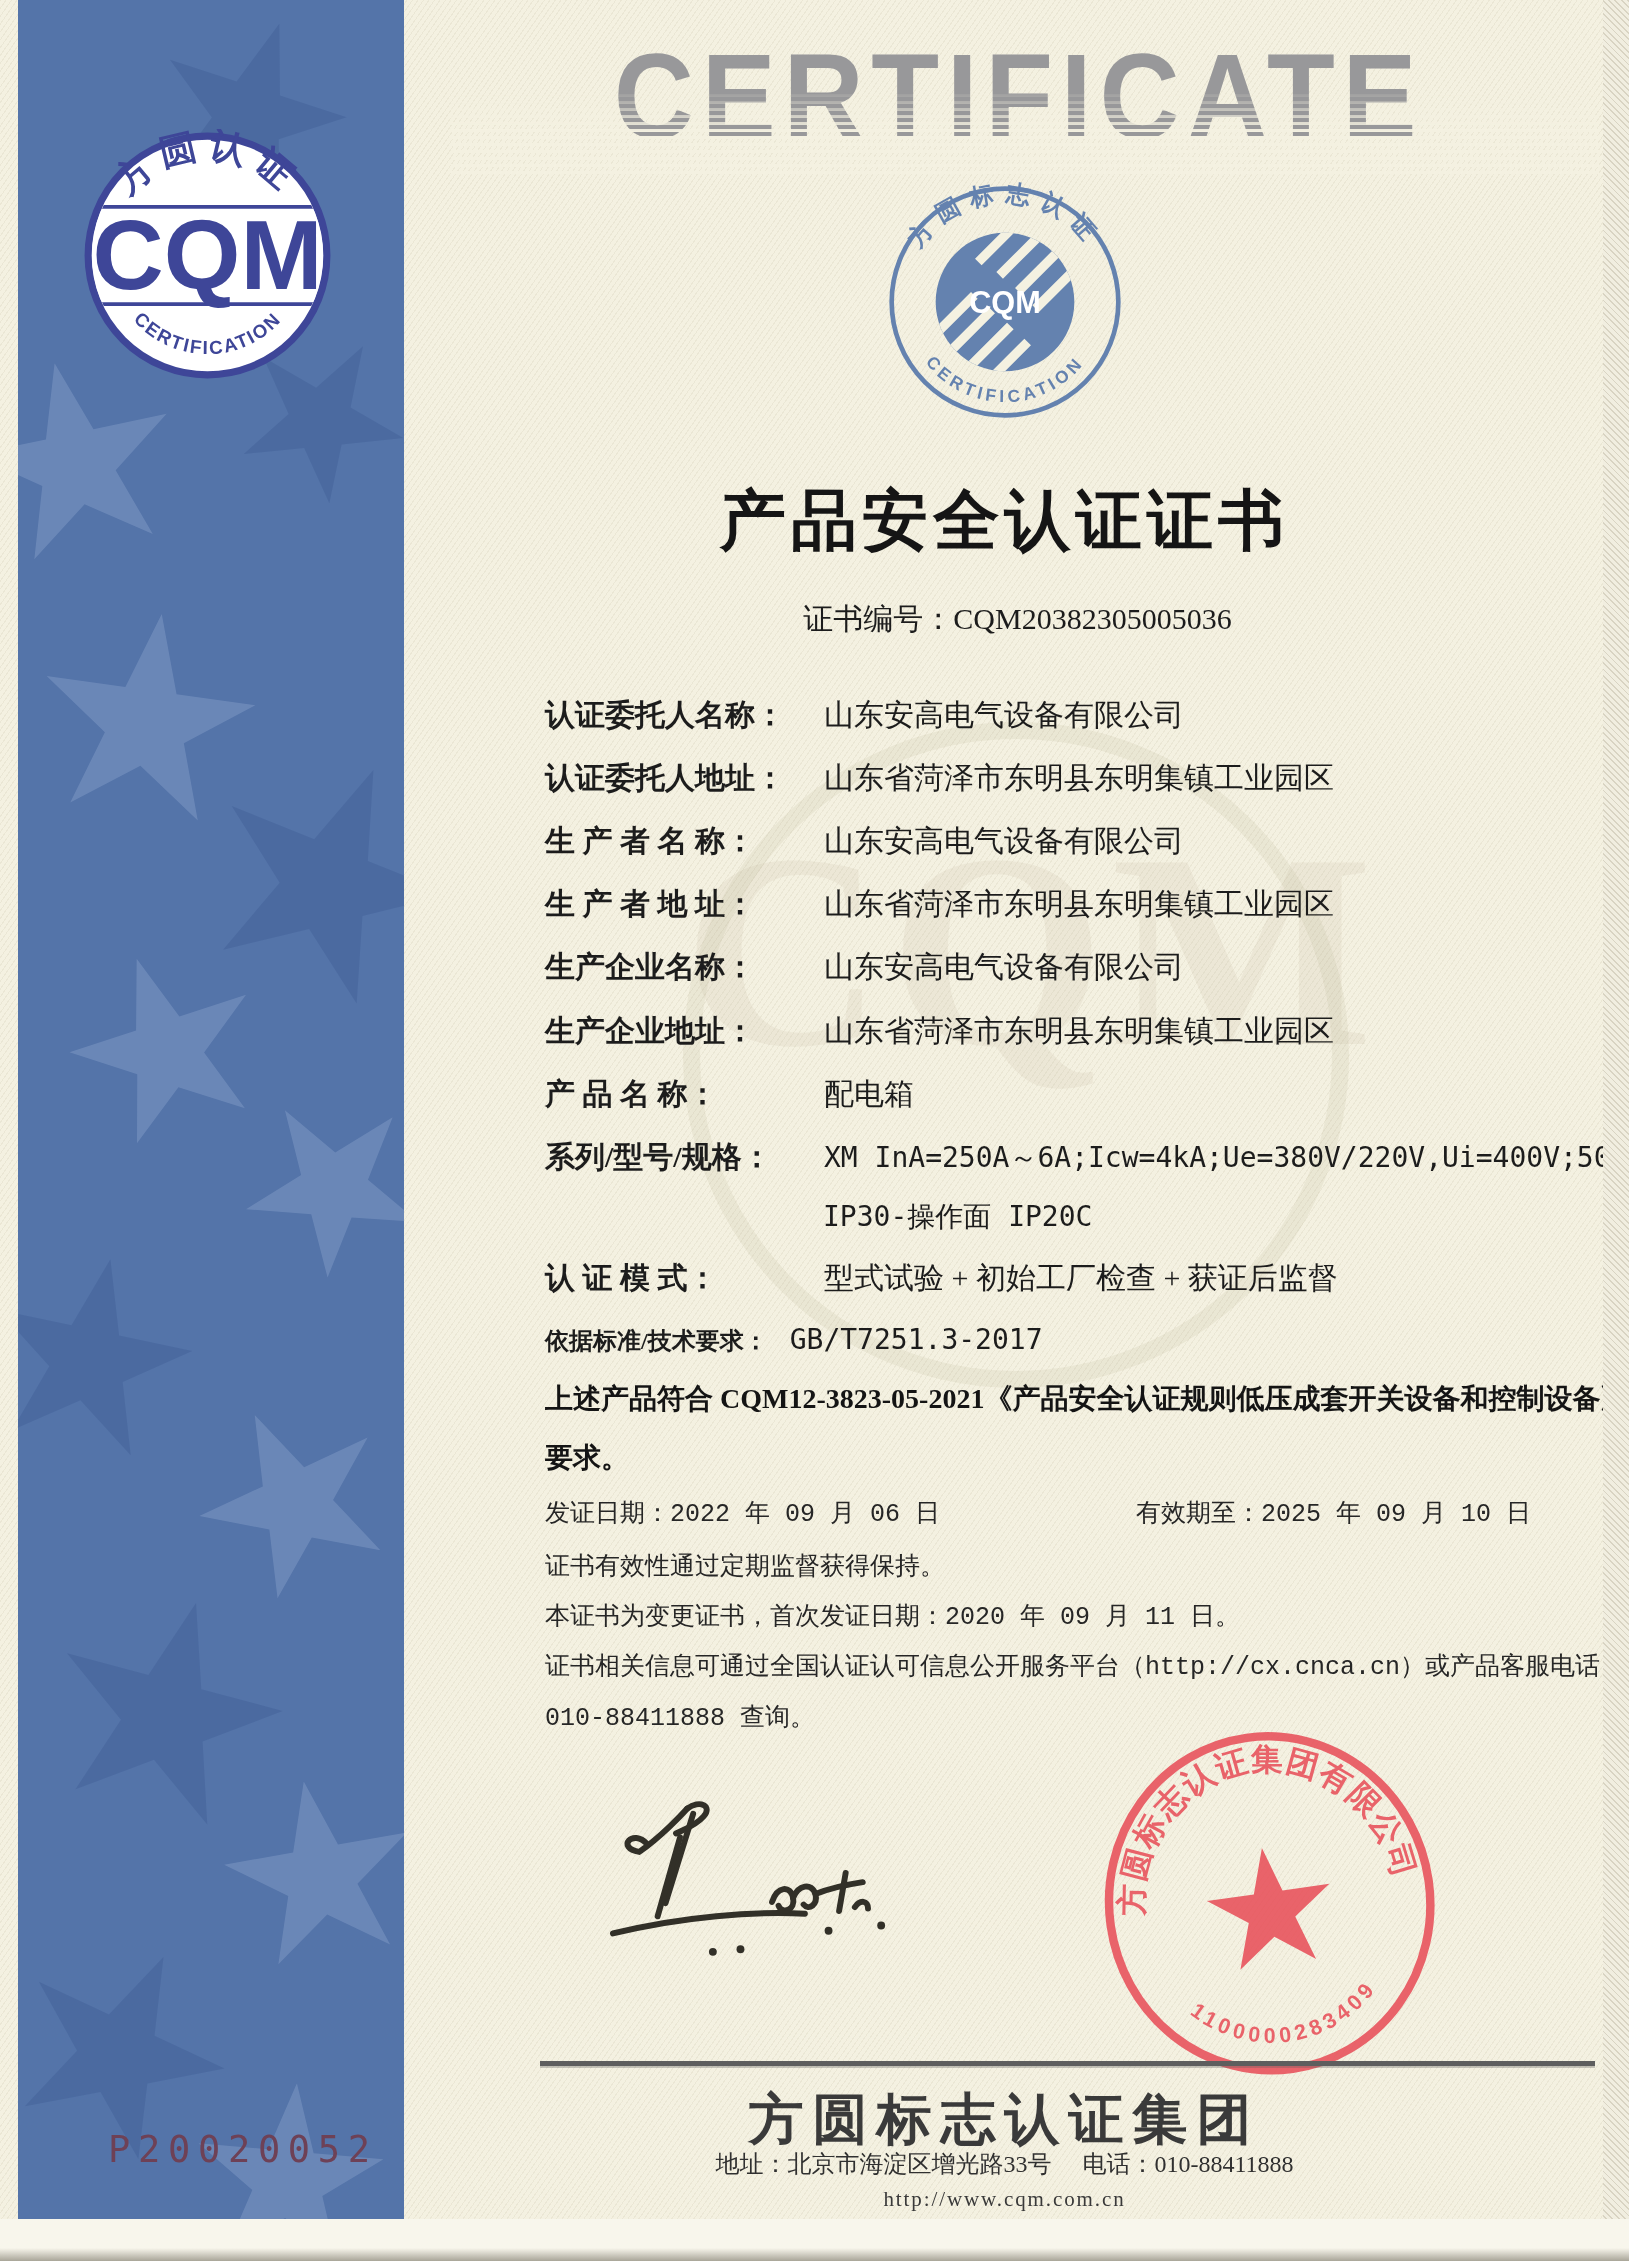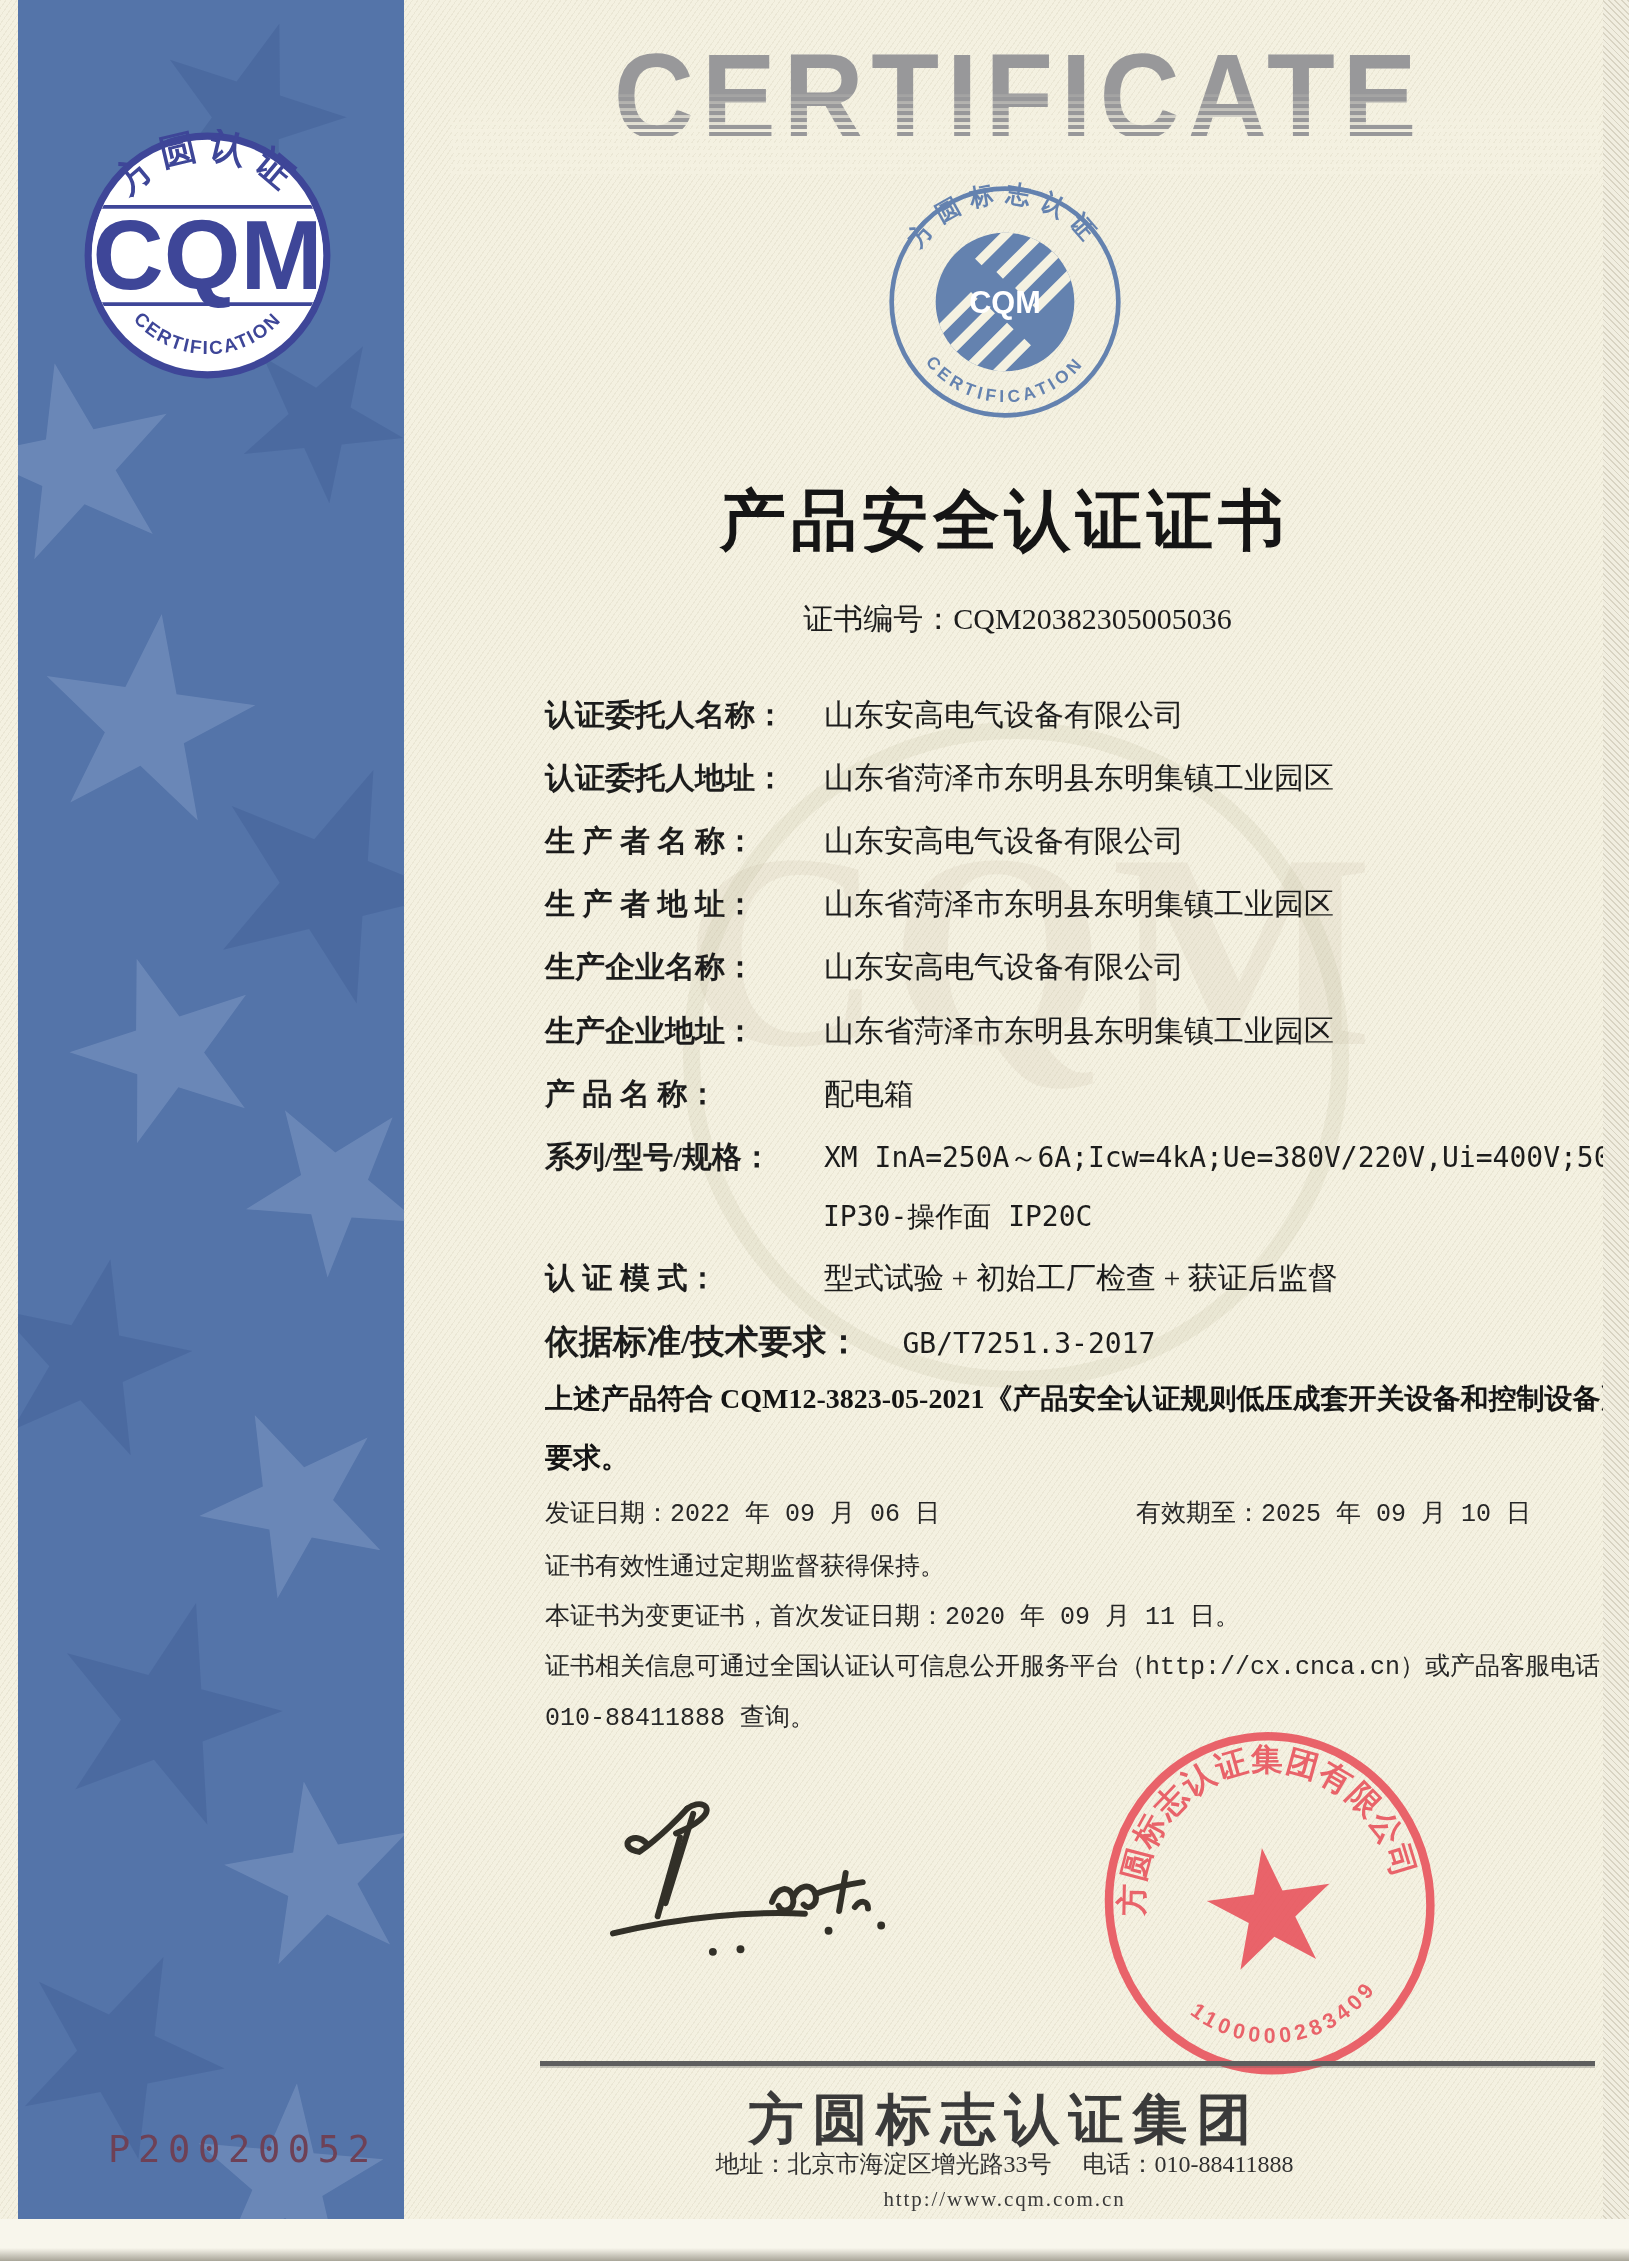--- a/index.html
+++ b/index.html
@@ -146,21 +146,21 @@
   <div class="frow" style="top:761px"><span class="lab">认证委托人地址：</span><span class="val">山东省菏泽市东明县东明集镇工业园区</span></div>
   <div class="frow" style="top:824px"><span class="lab">生 产 者 名 称：</span><span class="val">山东安高电气设备有限公司</span></div>
   <div class="frow" style="top:887px"><span class="lab">生 产 者 地 址：</span><span class="val">山东省菏泽市东明县东明集镇工业园区</span></div>
   <div class="frow" style="top:950px"><span class="lab">生产企业名称：</span><span class="val">山东安高电气设备有限公司</span></div>
   <div class="frow" style="top:1014px"><span class="lab">生产企业地址：</span><span class="val">山东省菏泽市东明县东明集镇工业园区</span></div>
   <div class="frow" style="top:1077px"><span class="lab">产 品 名 称：</span><span class="val">配电箱</span></div>
   <div class="frow" style="top:1140px"><span class="lab">系列/型号/规格：</span><span class="val" style="font-family:'DejaVu Sans Mono',monospace;font-size:28px;">XM InA=250A～6A;Icw=4kA;Ue=380V/220V,Ui=400V;50Hz;</span></div>
   <div class="abs" id="spec2" style="top:1198px;font-family:'DejaVu Sans Mono',monospace;">IP30-操作面 IP20C</div>
 
   <div class="frow small" style="top:1261px"><span class="lab" style="font-size:30px;">认 证 模 式：</span><span class="val" style="font-size:30px;">型式试验 + 初始工厂检查 + 获证后监督</span></div>
-  <div class="frow" style="top:1322px"><span class="lab" style="width:auto;margin-right:42px;font-size:34px;font-family:Liberation Serif, serif;">依据标准/技术要求：</span><span class="val" style="font-family:'DejaVu Sans Mono',monospace;font-size:28px;">GB/T7251.3-2017</span></div>
+  <div class="frow" style="top:1322px"><span class="lab" style="width:auto;margin-right:22px;font-size:24px;font-family:Liberation Serif, serif;">依据标准/技术要求：</span><span class="val" style="font-family:'DejaVu Sans Mono',monospace;font-size:28px;">GB/T7251.3-2017</span></div>
 
   <div class="boldline" style="top:1380px">上述产品符合 CQM12-3823-05-2021《产品安全认证规则低压成套开关设备和控制设备》的</div>
   <div class="boldline" style="top:1439px">要求。</div>
 
   <div class="note" style="top:1496px"><span>发证日期：</span><span>2022 年 09 月 06 日</span></div>
   <div class="note" id="valid-until" style="top:1496px"><span>有效期至：</span><span>2025 年 09 月 10 日</span></div>
 
   <div class="note" style="top:1549px">证书有效性通过定期监督获得保持。</div>
   <div class="note" style="top:1599px">本证书为变更证书，首次发证日期：2020 年 09 月 11 日。</div>
   <div class="note" style="top:1649px">证书相关信息可通过全国认证认可信息公开服务平台（http://cx.cnca.cn）或产品客服电话</div>

